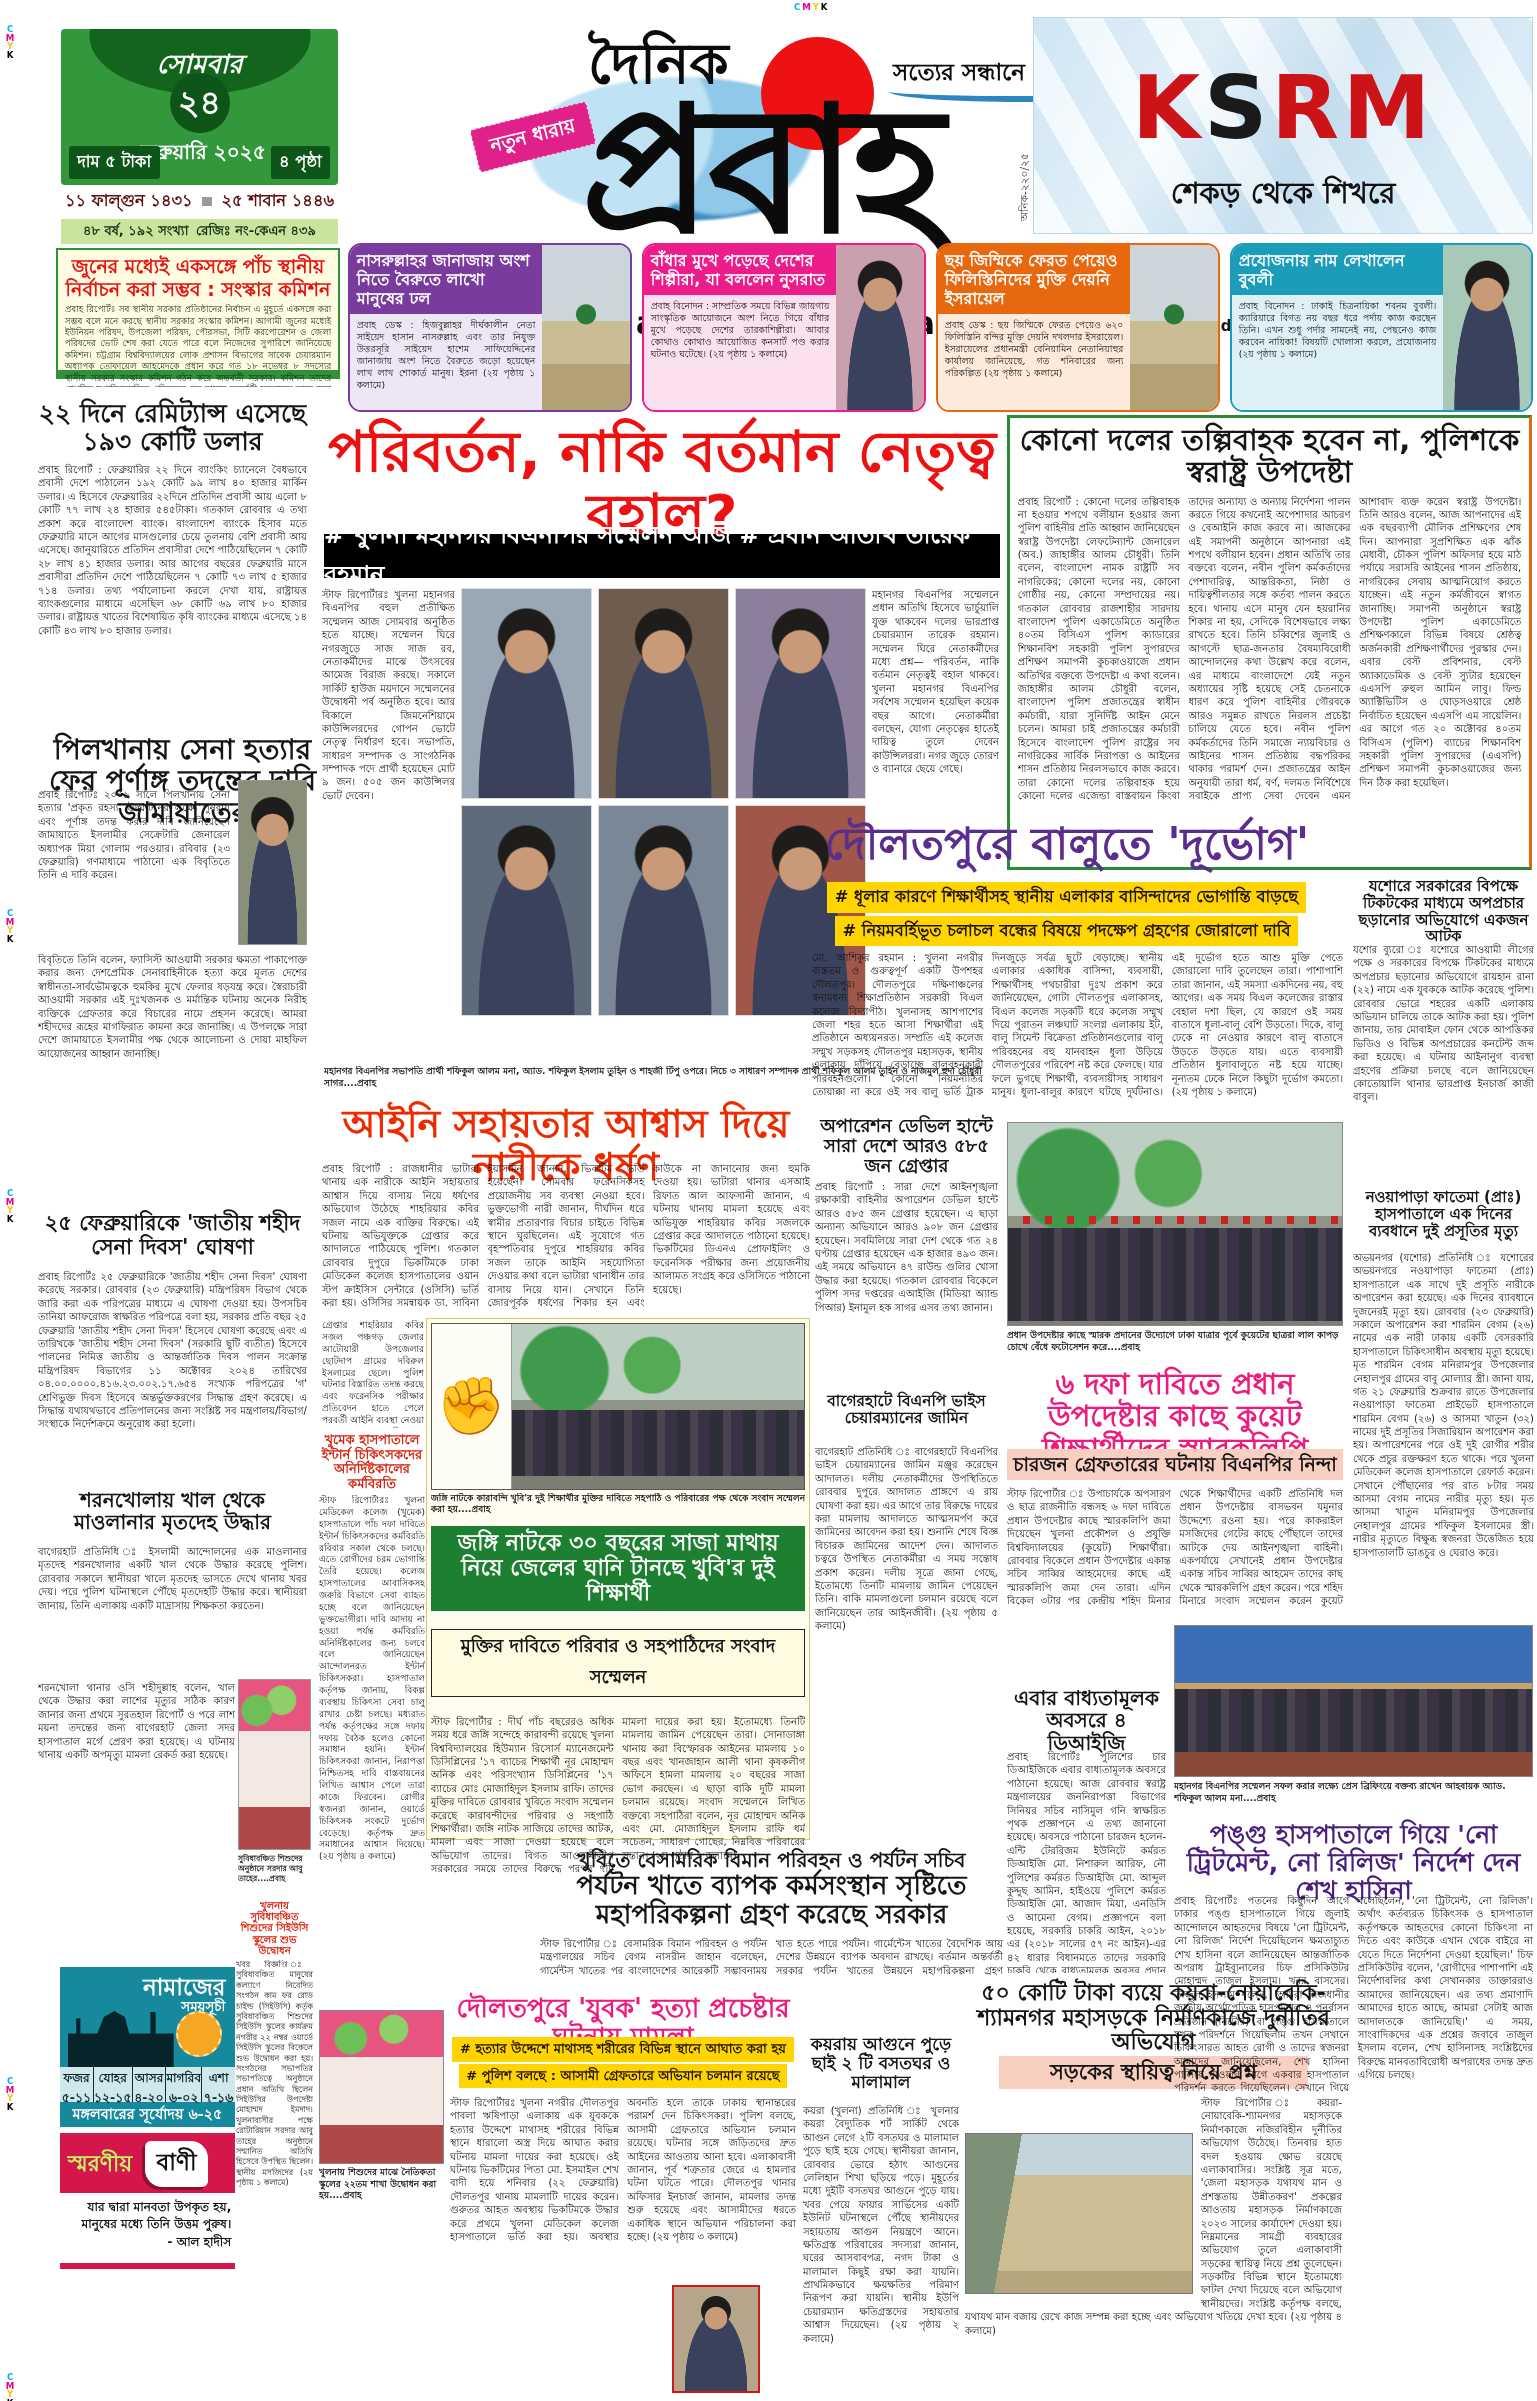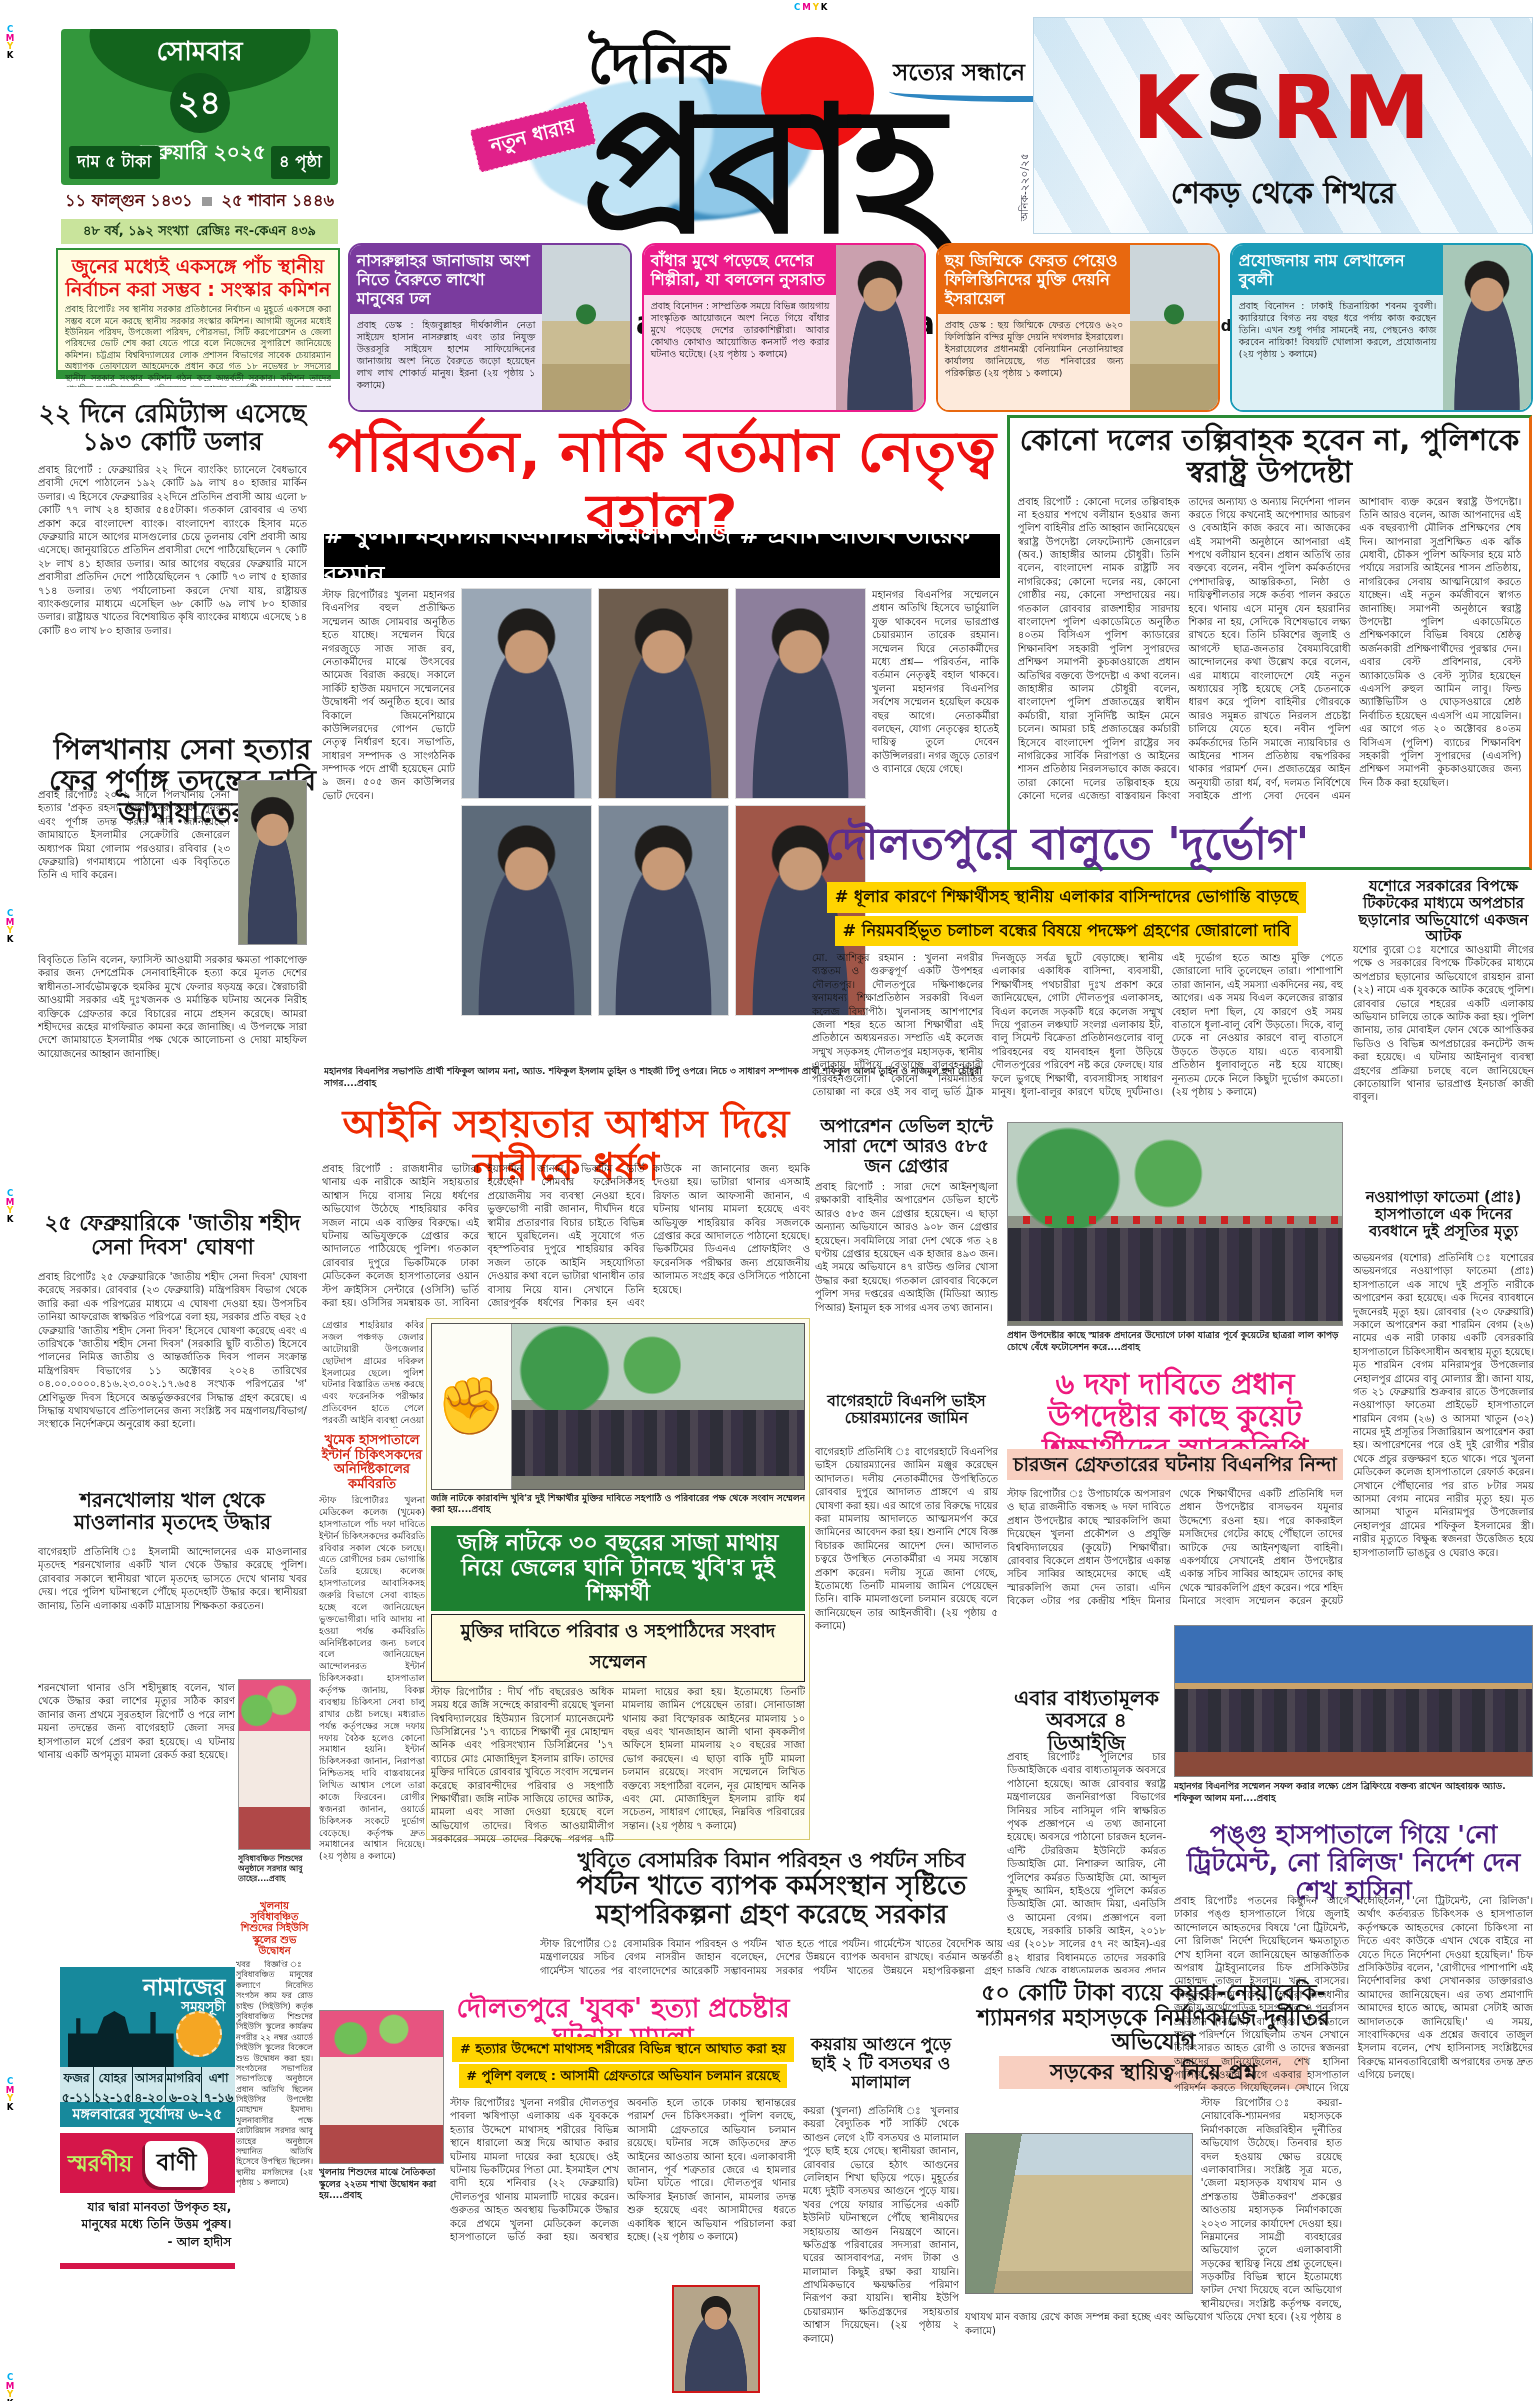--- a/index.html
+++ b/index.html
@@ -13,21 +13,21 @@
   .bt9{font-size:9px;line-height:1.32;overflow:hidden;}
   .bt8{font-size:8px;line-height:1.3;overflow:hidden;}
   .c2{column-count:2;column-gap:8.6px;}
   .c3{column-count:3;column-gap:8.6px;}
   .hl{font-weight:bold;text-align:center;line-height:1.12;margin:0;}
   .cap{font-size:9px;line-height:1.3;font-weight:bold;color:#222;overflow:hidden;}
   
   .datebox{background:#33973c;border-radius:3.8px;overflow:hidden;color:#fff;}
   .datebox .arc{position:absolute;left:50%;top:-50px;transform:translateX(-50%);width:221px;height:115px;
                 background:#13641d;border-radius:50%;}
-  .datebox .day{position:absolute;top:2px;width:100%;text-align:center;font-size:26px;font-weight:bold;}
+  .datebox .day{position:absolute;top:15px;width:100%;text-align:center;font-size:26px;font-weight:bold;font-style:italic;}
   .datebox .num{position:absolute;left:50%;top:44px;transform:translateX(-50%);width:60px;height:60px;border-radius:50%;
                 background:#0e551a;text-align:center;line-height:60px;font-size:33px;font-weight:bold;}
   .datebox .my{position:absolute;top:108px;width:100%;text-align:center;font-size:20px;font-weight:bold;}
   .badge{position:absolute;bottom:5.8px;background:#0e551a;color:#fff;font-size:16.3px;font-weight:bold;padding:2.9px 8.6px;border-radius:2.9px;}
   .strip1{font-size:16.3px;font-weight:bold;color:#5c1212;display:flex;align-items:center;justify-content:center;gap:9.6px;}
   .strip2{background:#c9e49c;font-size:13px;font-weight:bold;color:#123312;display:flex;align-items:center;justify-content:center;gap:7.7px;}
   .leftlead{background:#fffce1;border:2.9px solid #2f9238;border-bottom:9.6px solid #2f9238;padding:4.8px 6.7px;}
   .leftlead .h{color:#e51212;font-size:19px;font-weight:bold;text-align:center;line-height:1.2;margin:0 0 3.8px;}
   .leftlead .t{font-size:8.8px;line-height:1.3;color:#15301a;text-align:justify;overflow:hidden;height:83px;}
   .ribbon{background:#e0218a;color:#fff;font-weight:bold;font-size:19px;padding:4.8px 15.4px;transform:rotate(-14deg);
@@ -259,21 +259,21 @@
 
   <div class="abs creambox" style="left:426px;top:1318px;width:384px;height:522px;padding:3.8px">
     <div style="display:flex;height:165px;border:1.9px solid #555">
       <div class="fist" style="width:79px">✊</div>
       <div class="photo busphoto" style="flex:1;position:relative">
         <div class="darkrow" style="top:52%;height:40%"></div>
       </div>
     </div>
     <div class="cap" style="height:31px;margin-top:2.9px">জঙ্গি নাটকে কারাবন্দি খুবি'র দুই শিক্ষার্থীর মুক্তির দাবিতে সহপাঠি ও পরিবারের পক্ষ থেকে সংবাদ সম্মেলন করা হয়....প্রবাহ</div>
     <h3 class="hl greenhead" style="font-size:22px;padding:5.8px 3.8px;margin:1.9px 0 0">জঙ্গি নাটকে ৩০ বছরের সাজা মাথায় নিয়ে জেলের ঘানি টানছে খুবি'র দুই শিক্ষার্থী</h3>
-    <div class="subbar2" style="font-size:18px;margin:3px 0;padding:1.9px">মুক্তির দাবিতে পরিবার ও সহপাঠিদের সংবাদ সম্মেলন</div>
+    <div class="subbar2" style="font-size:18px;margin:18px 0;padding:1.9px">মুক্তির দাবিতে পরিবার ও সহপাঠিদের সংবাদ সম্মেলন</div>
     <div class="bt j c2" style="height:181px">স্টাফ রিপোর্টার : দীর্ঘ পাঁচ বছরেরও অধিক সময় ধরে জঙ্গি সন্দেহে কারাবন্দী রয়েছে খুলনা বিশ্ববিদ্যালয়ের হিউম্যান রিসোর্স ম্যানেজমেন্ট ডিসিপ্লিনের '১৭ ব্যাচের শিক্ষার্থী নূর মোহাম্মদ অনিক এবং পরিসংখ্যান ডিসিপ্লিনের '১৭ ব্যাচের মোঃ মোজাহিদুল ইসলাম রাফি। তাদের মুক্তির দাবিতে রোববার খুবিতে সংবাদ সম্মেলন করেছে কারাবন্দীদের পরিবার ও সহপাঠি শিক্ষার্থীরা। জঙ্গি নাটক সাজিয়ে তাদের আটক, মামলা এবং সাজা দেওয়া হয়েছে বলে অভিযোগ তাদের। বিগত আওয়ামীলীগ সরকারের সময়ে তাদের বিরুদ্ধে পরপর ৭টি মামলা দায়ের করা হয়। ইতোমধ্যে তিনটি মামলায় জামিন পেয়েছেন তারা। সোনাডাঙ্গা থানায় করা বিস্ফোরক আইনের মামলায় ১০ বছর এবং খানজাহান আলী থানা কৃষকলীগ অফিসে হামলা মামলায় ২০ বছরের সাজা ভোগ করছেন। এ ছাড়া বাকি দুটি মামলা চলমান রয়েছে। সংবাদ সম্মেলনে লিখিত বক্তব্যে সহপাঠিরা বলেন, নূর মোহাম্মদ অনিক এবং মো. মোজাহিদুল ইসলাম রাফি ধর্ম সচেতন, সাধারণ গোছের, নিম্নবিত্ত পরিবারের সন্তান। (২য় পৃষ্ঠায় ৭ কলামে)</div>
   </div>
 
   <div class="abs kicker" style="left:540px;top:1845px;width:463px;font-size:20px">খুবিতে বেসামরিক বিমান পরিবহন ও পর্যটন সচিব</div>
   <h2 class="abs hl" style="left:540px;top:1871px;width:463px;font-size:26px">পর্যটন খাতে ব্যাপক কর্মসংস্থান সৃষ্টিতে মহাপরিকল্পনা গ্রহণ করেছে সরকার</h2>
   <div class="abs bt j c2" style="left:540px;top:1937px;width:463px;height:50px">স্টাফ রিপোর্টার ঃ বেসামরিক বিমান পরিবহন ও পর্যটন মন্ত্রণালয়ের সচিব বেগম নাসরীন জাহান বলেছেন, গার্মেন্টস খাতের পর বাংলাদেশের আরেকটি সম্ভাবনাময় খাত হতে পারে পর্যটন। গার্মেন্টেস খাতের বৈদেশিক আয় দেশের উন্নয়নে ব্যাপক অবদান রাখছে। বর্তমান অন্তর্বর্তী সরকার পর্যটন খাতের উন্নয়নে মহাপরিকল্পনা গ্রহণ করেছে। পর্যটন খাতের বিকাশ ঘটলে কর্মসংস্থান সৃষ্টি ও বেকারত্ব দূরীকরণের মাধ্যমে দারিদ্র্য বিমোচন সম্ভব হবে। তিনি আরও বলেন, তরুণ প্রজন্মের জন্য ব্যাপক কর্মসংস্থানের ক্ষেত্র হতে পারে পর্যটন খাত। তিনি তরুণ প্রজন্মের জন্য পর্যটন বিষয়ে সম্ভাব্য ধারণা ও কর্মসংস্থান বিষয়ে সরকারের পরিকল্পনার বিষয় অবহিত করেন। পাশাপাশি সুন্দরবনকেন্দ্রিক পর্যটনের ক্ষেত্রে গহিন বনে প্রকৃতি ও জীববৈচিত্র্য রক্ষা ও শব্দ দূষণ রোধের প্রয়োজনীয়তা তুলে ধরেন। ২৩ ফেব্রুয়ারি (রবিবার) বিকাল ৩টা৩০ মিনিটে খুলনা বিশ্ববিদ্যালয়ের সাংবাদিক লিয়াকত আলী মিলনায়তনে 'ইকো-গাইড: পর্যটন শিল্পে কর্মসংস্থানের (২য় পৃষ্ঠায় ২ কলামে)</div>
 
   <div class="abs photo stagephoto" style="left:319px;top:2010px;width:125px;height:154px;border:1.9px solid #888"></div>
   <div class="abs cap" style="left:319px;top:2167px;width:125px;height:52px">খুলনায় শিশুদের মাঝে নৈতিকতা স্কুলের ২২তম শাখা উদ্বোধন করা হয়....প্রবাহ</div>
 

